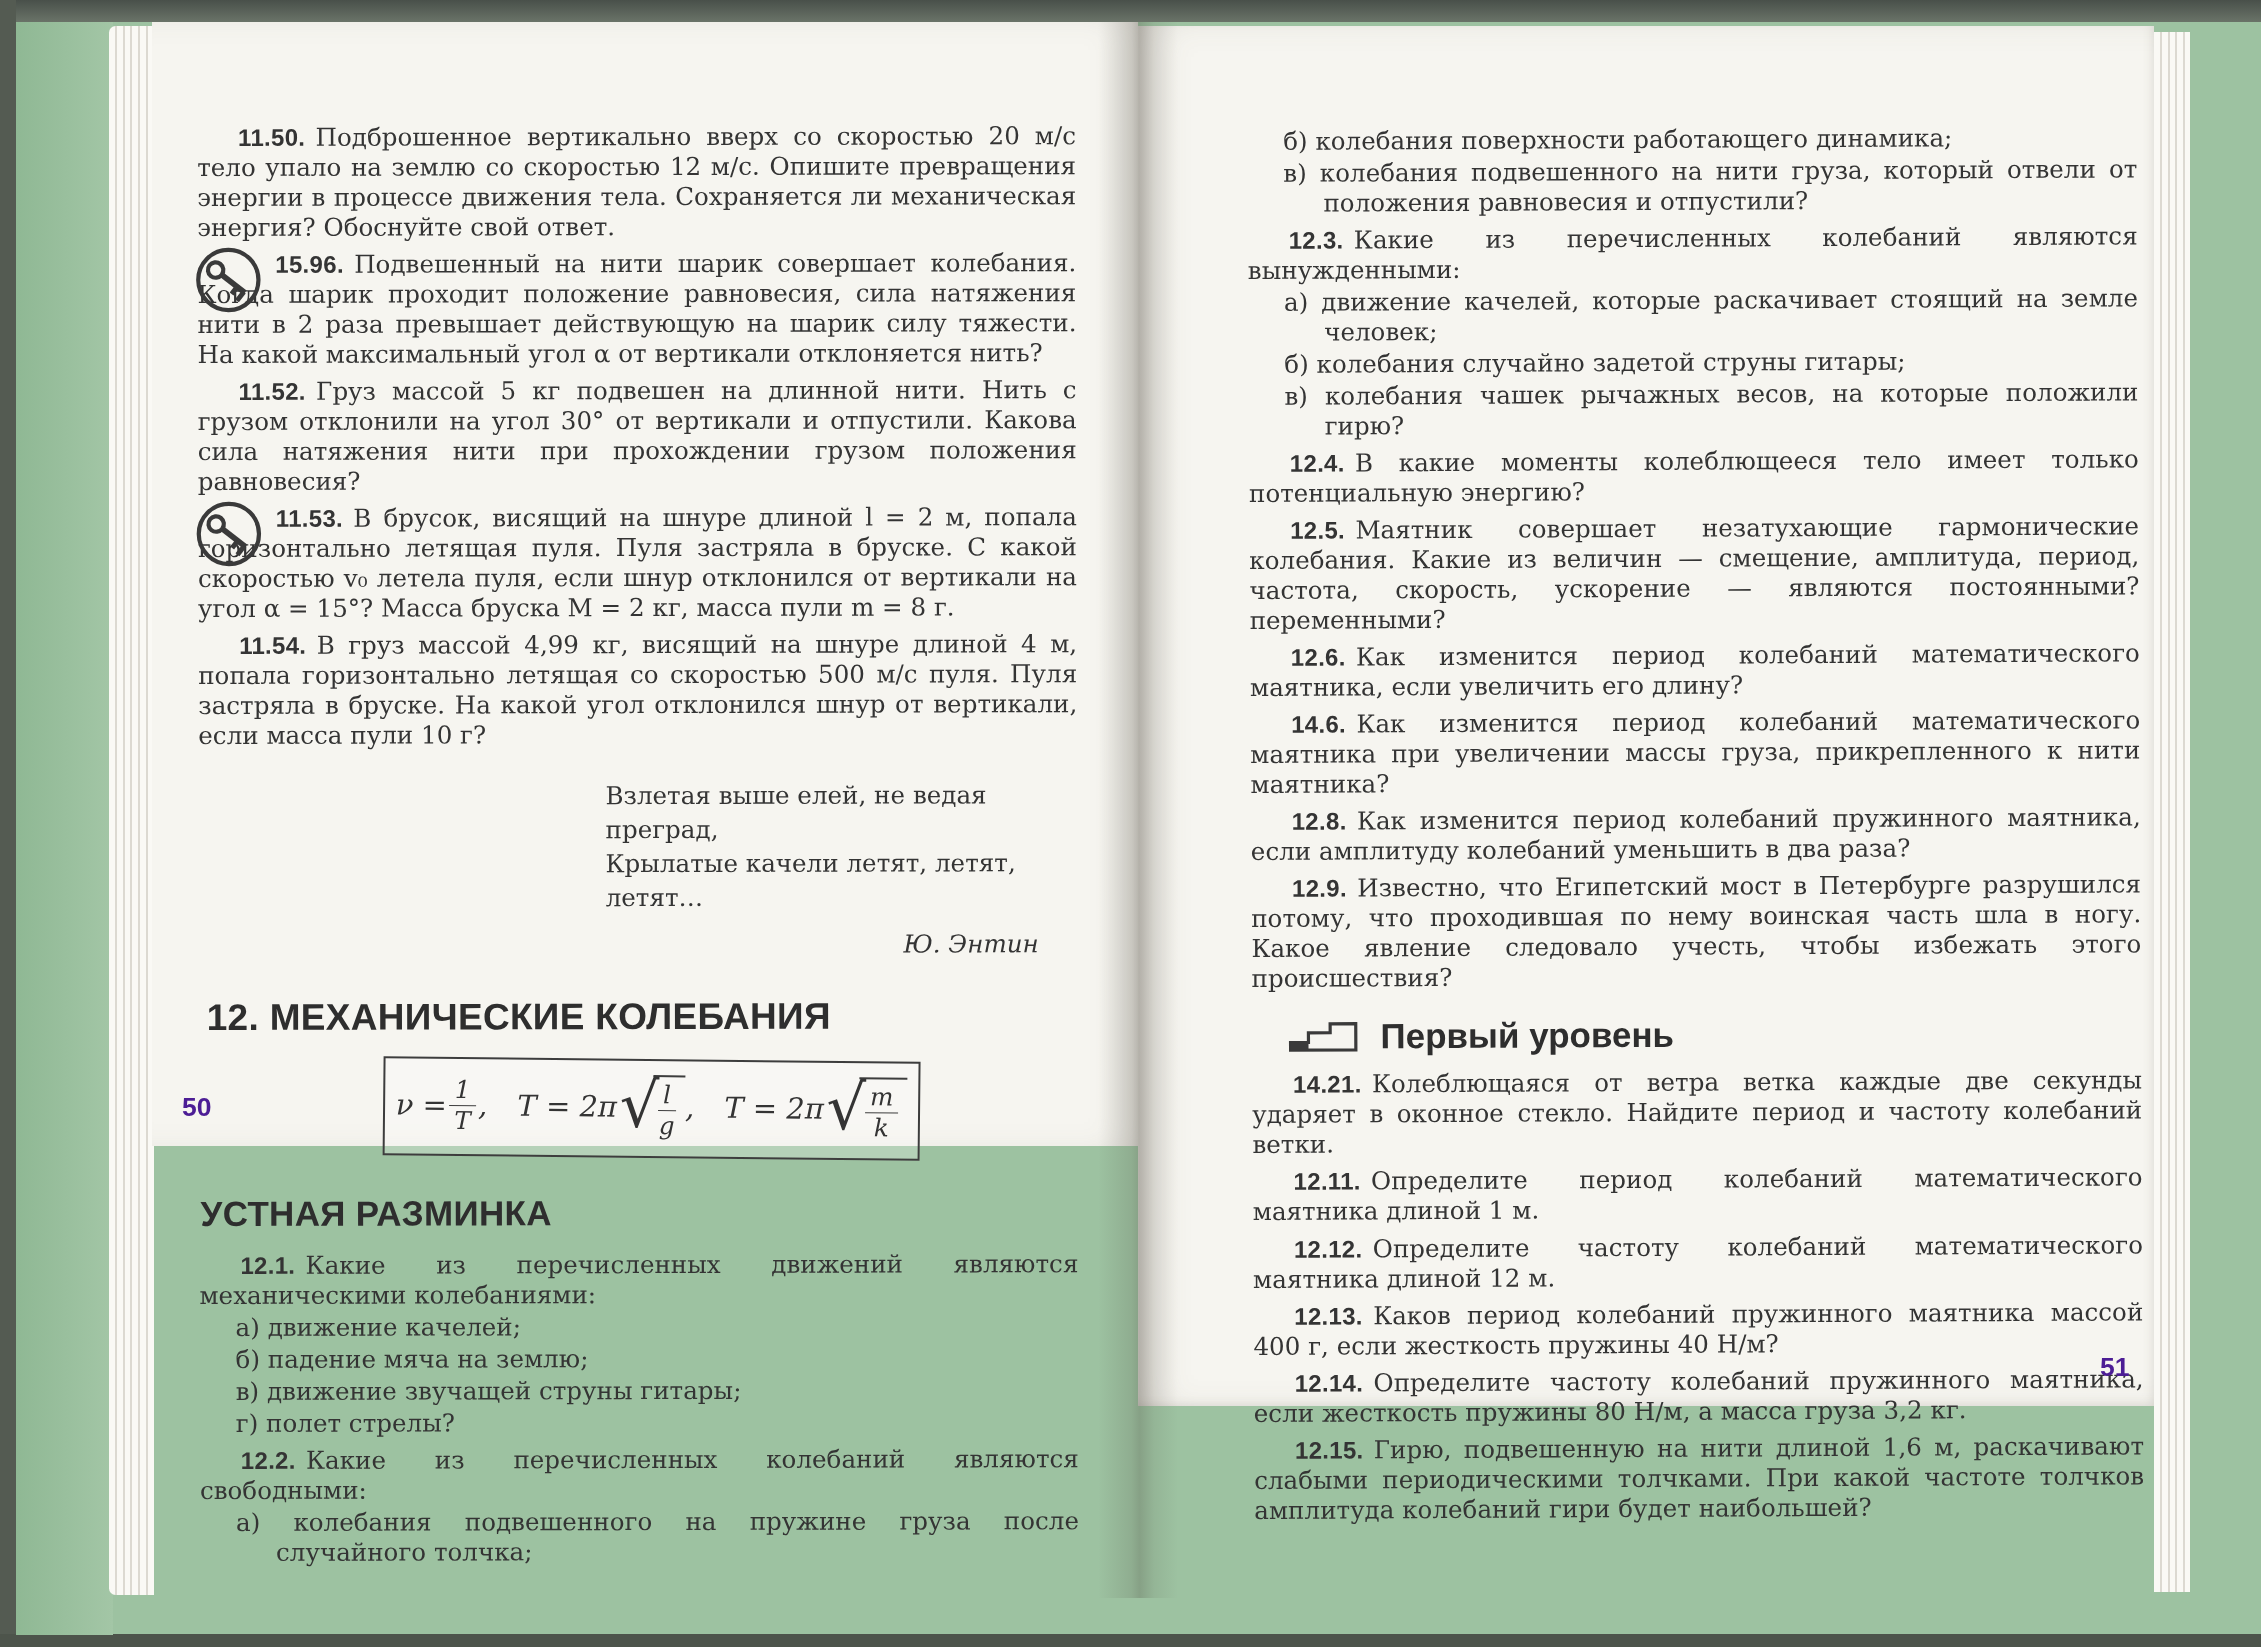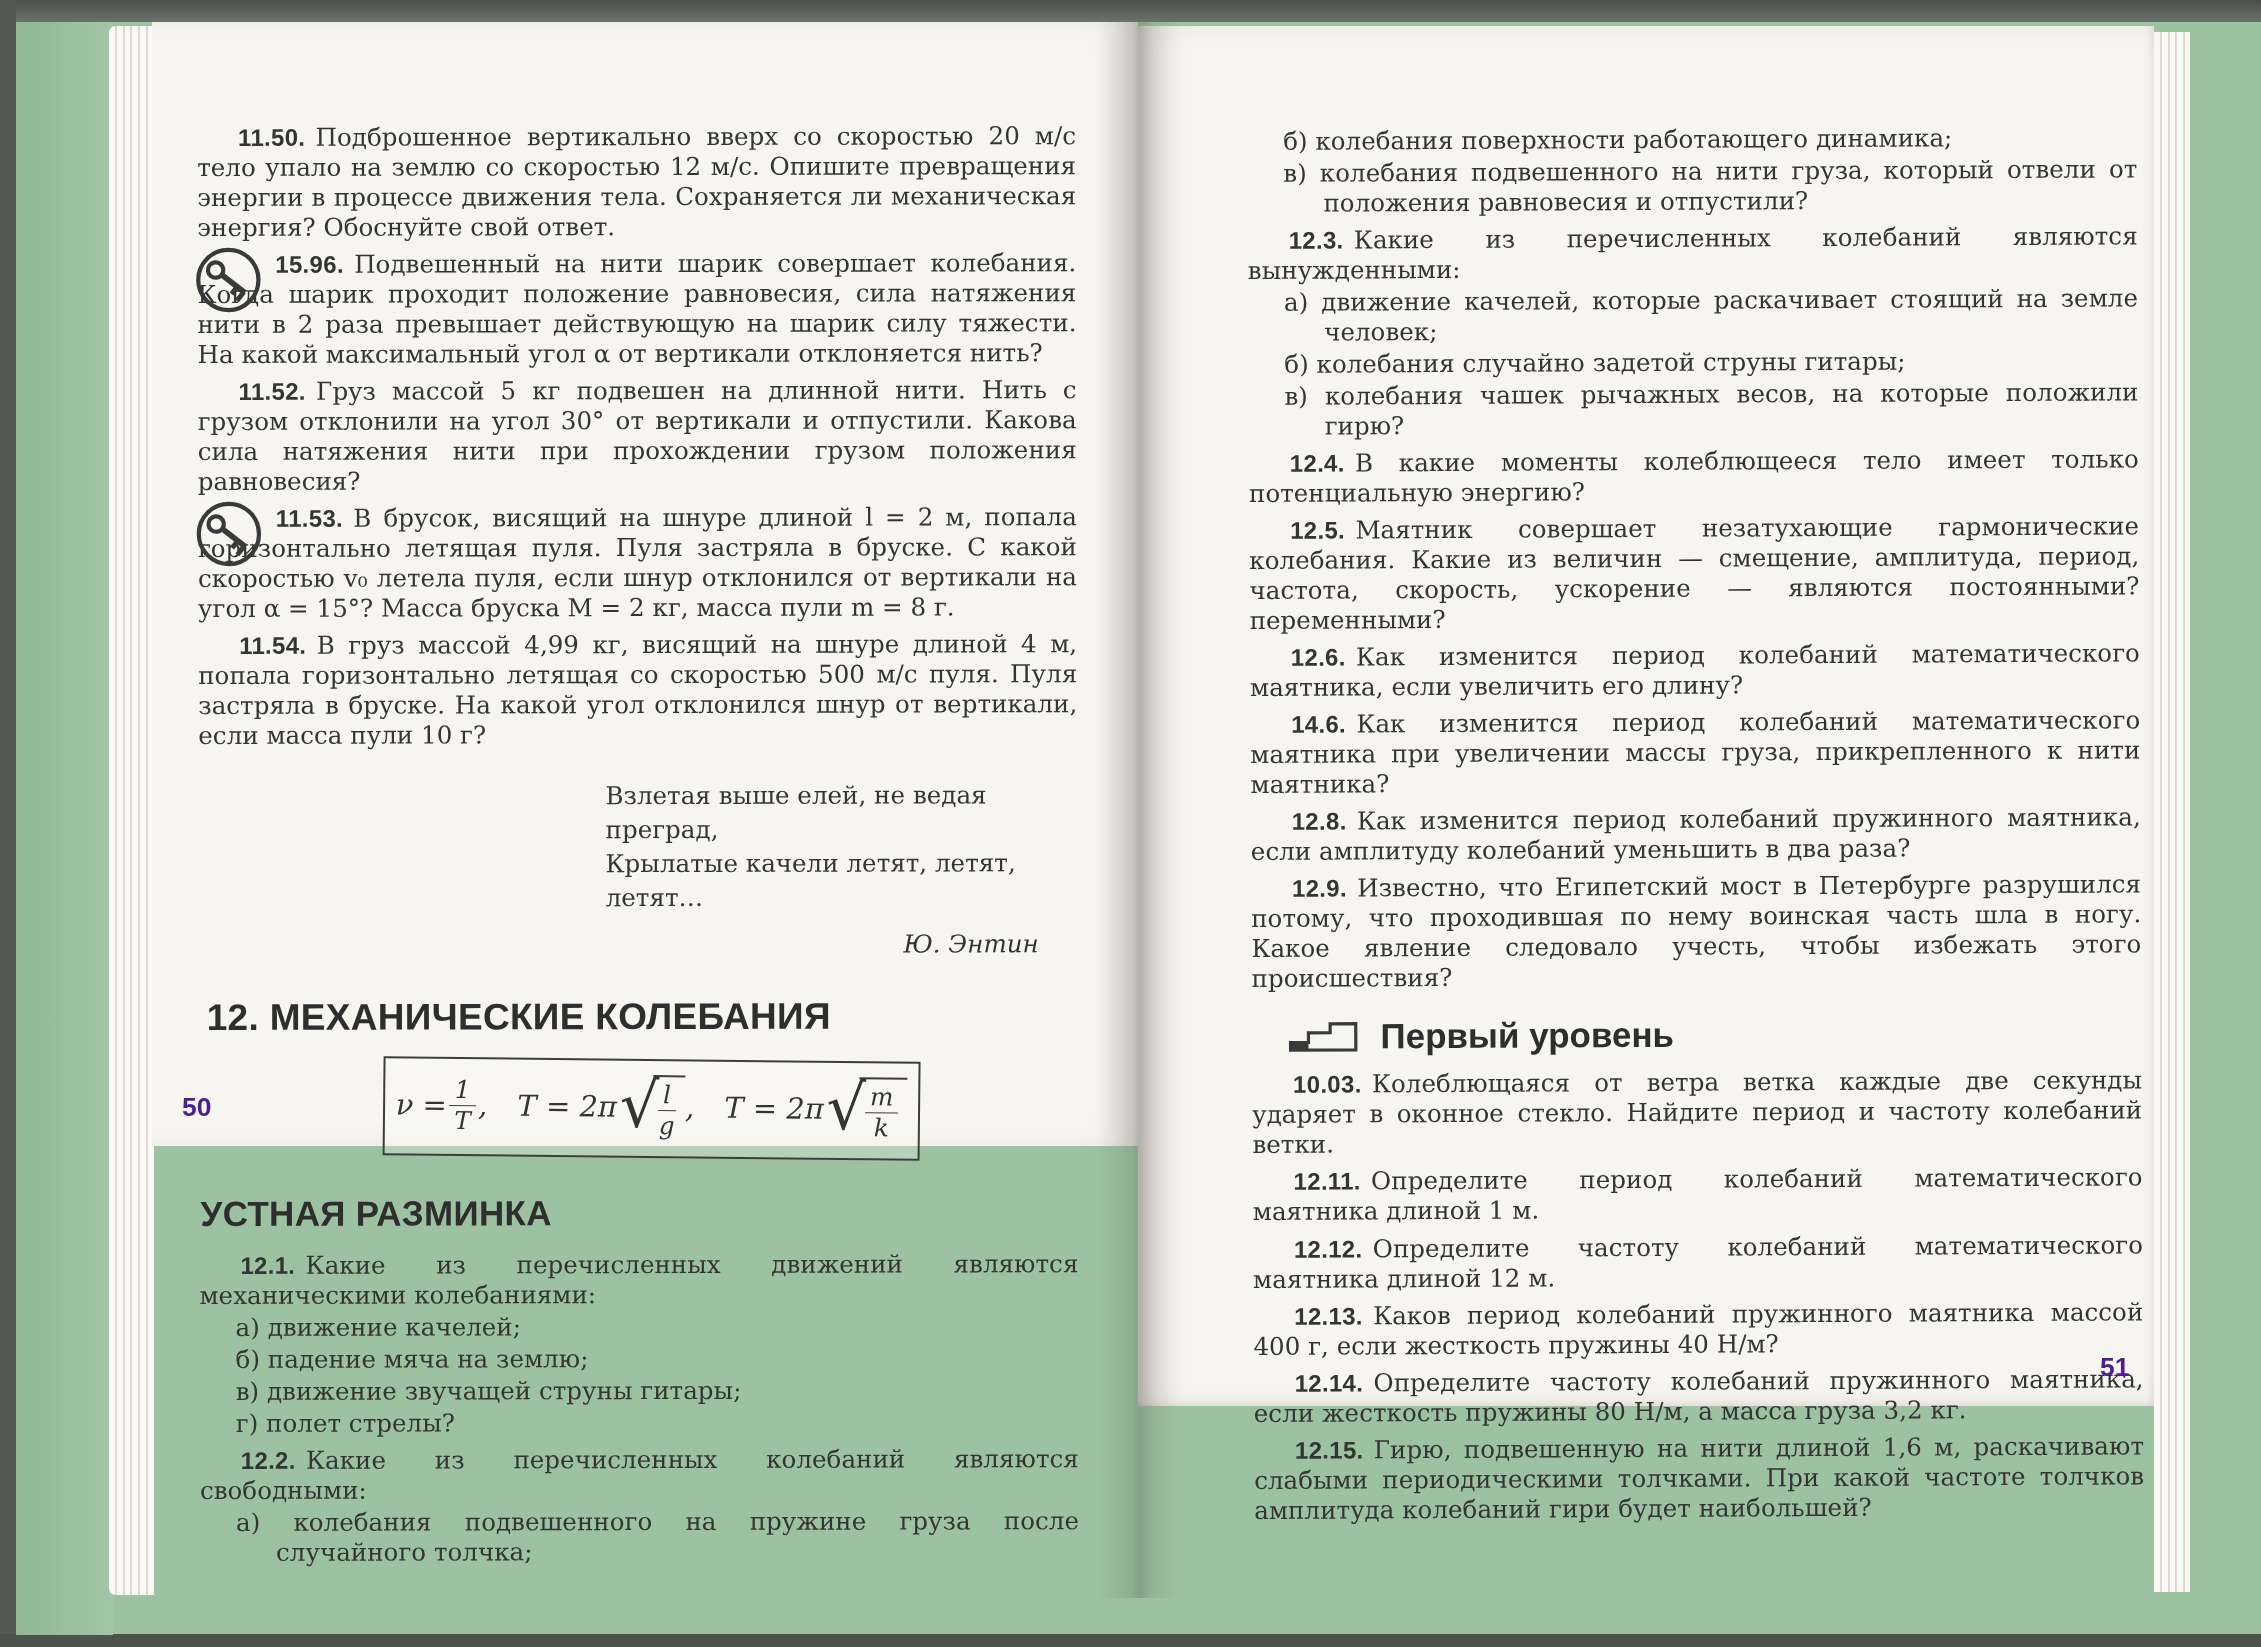--- a/index.html
+++ b/index.html
@@ -200,21 +200,21 @@
         <p class="pbody"><span class="pnum">12.9.</span><span class="ptext">Известно, что Египетский мост в Петербурге разрушился потому, что проходившая по нему воинская часть шла в ногу. Какое явление следовало учесть, чтобы избежать этого происшествия?</span></p>
       </div>
       <div class="level-header">
         <span class="steps-icon"><svg viewBox="0 0 112 50" xmlns="http://www.w3.org/2000/svg">
             <path d="M4 46 L4 34 L32 34 L32 19 L66 19 L66 5 L106 5 L106 46 Z" fill="none" stroke="#3a3a3a" stroke-width="5"></path>
             <rect x="4" y="34" width="28" height="12" fill="#3a3a3a"></rect>
           </svg></span>
         <span class="level-text">Первый уровень</span>
       </div>
       <div class="problem">
-        <p class="pbody"><span class="pnum">10.03.</span><span class="ptext">Колеблющаяся от ветра ветка каждые две секунды ударяет в оконное стекло. Найдите период и частоту колебаний ветки.</span></p>
+        <p class="pbody"><span class="pnum">14.21.</span><span class="ptext">Колеблющаяся от ветра ветка каждые две секунды ударяет в оконное стекло. Найдите период и частоту колебаний ветки.</span></p>
       </div>
       <div class="problem">
         <p class="pbody"><span class="pnum">12.11.</span><span class="ptext">Определите период колебаний математического маятника длиной 1 м.</span></p>
       </div>
       <div class="problem">
         <p class="pbody"><span class="pnum">12.12.</span><span class="ptext">Определите частоту колебаний математического маятника длиной 12 м.</span></p>
       </div>
       <div class="problem">
         <p class="pbody"><span class="pnum">12.13.</span><span class="ptext">Каков период колебаний пружинного маятника массой 400 г, если жесткость пружины 40 Н/м?</span></p>
       </div>

